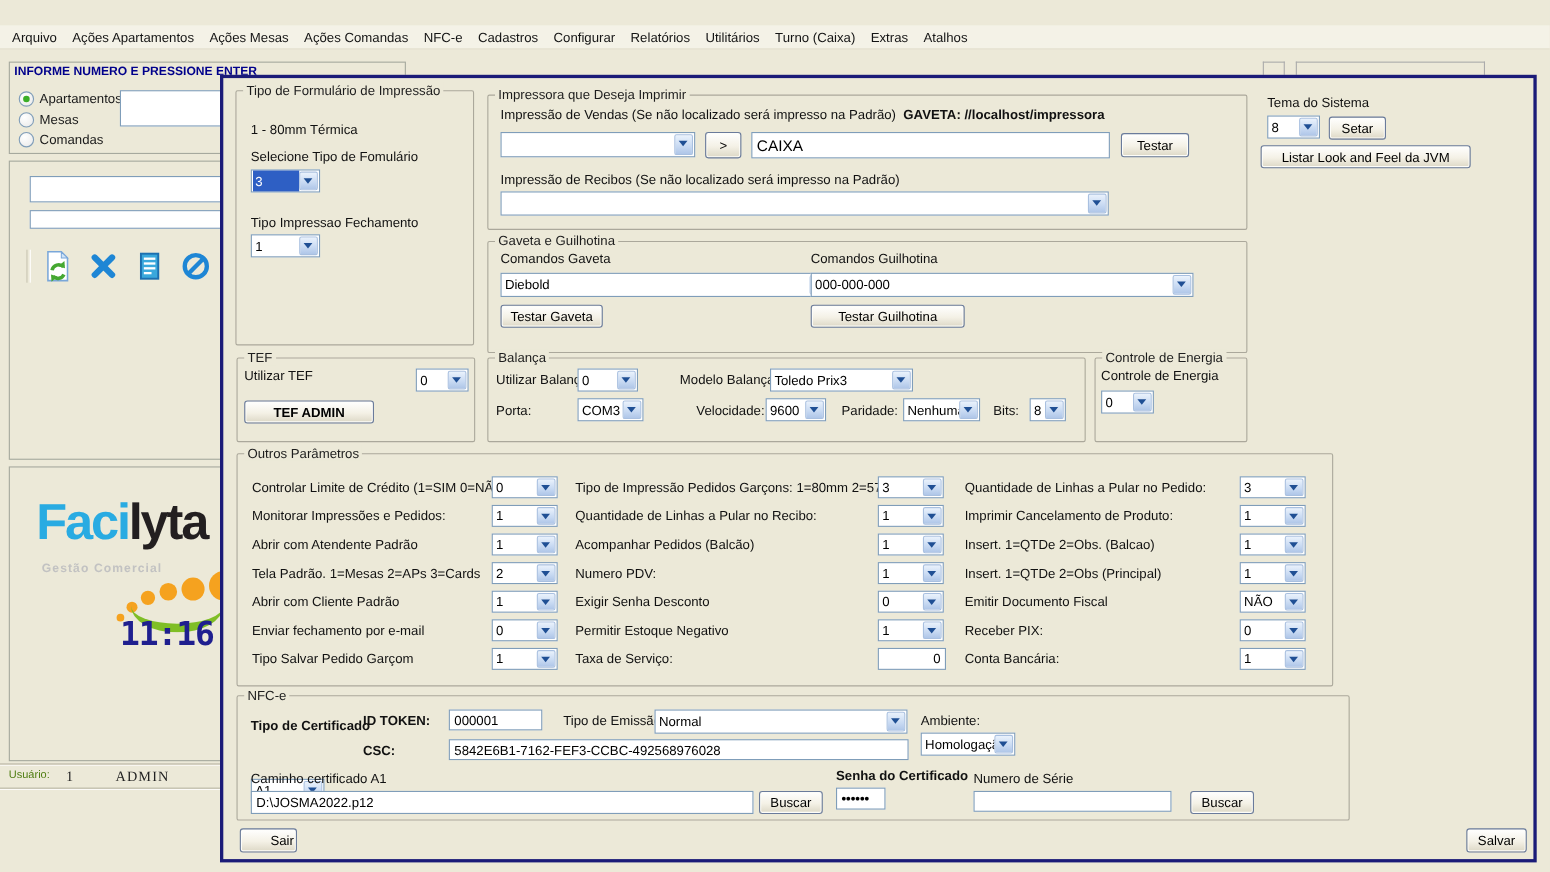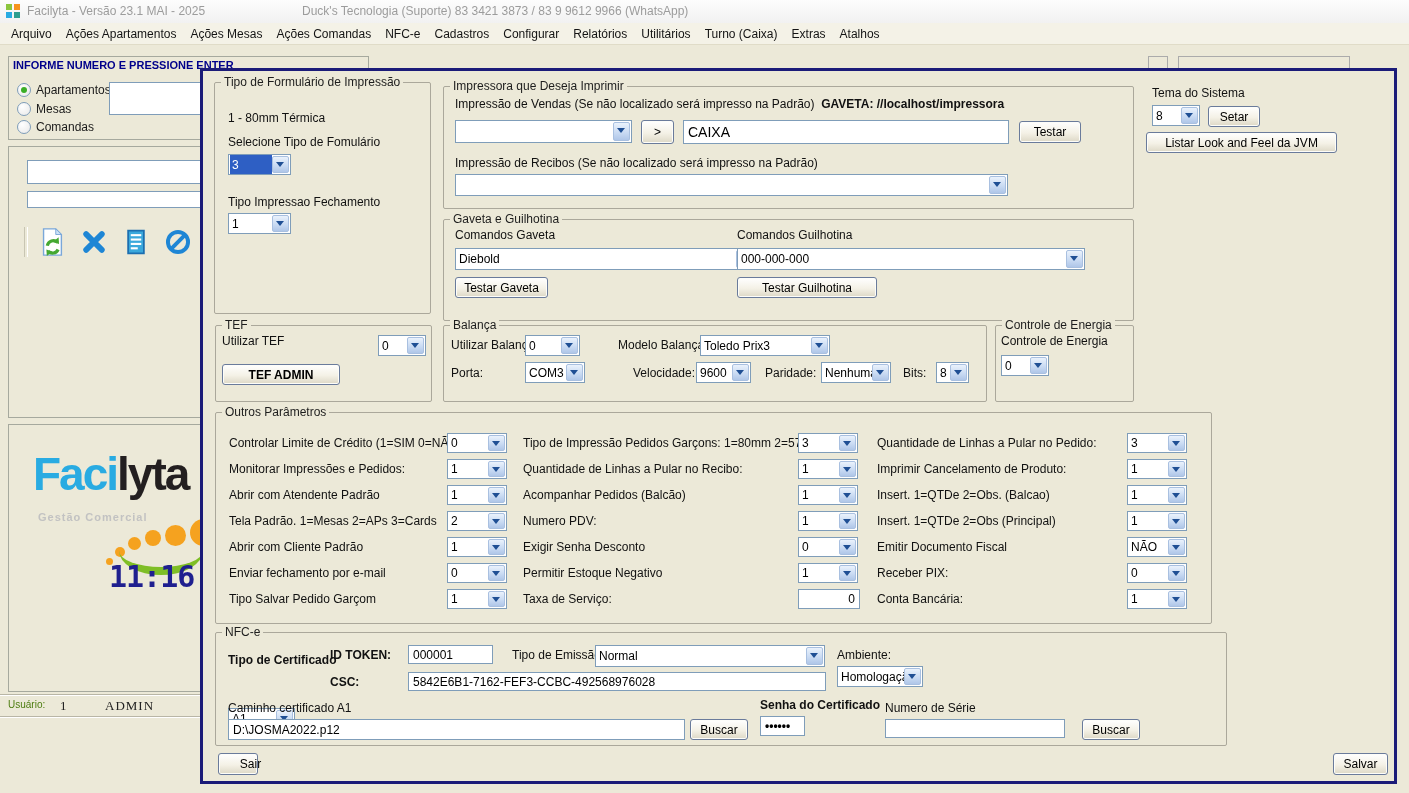--- a/index.html
+++ b/index.html
@@ -55,30 +55,20 @@
   .btn{position:absolute;display:flex;align-items:center;justify-content:center;font-size:12px;color:#000;background:linear-gradient(180deg,#FFFFFF,#F4F1E6 55%,#DDD8C6);border:1px solid #6A7B9B;border-radius:3px;box-shadow:inset 0 0 0 1px #FDFDF9;box-sizing:border-box;cursor:default;white-space:nowrap;}
   .btn.b{font-weight:bold;}
 
   .peek{position:absolute;background:#ECE9D8;border:1px solid #ABABAB;border-bottom:none;}
 </style>
 </head>
 <body>
 
 <div id="screen">
 
-  <div class="titlebar">
-    <svg class="app-icon" viewBox="0 0 16 16">
-      <rect x="1" y="1" width="6" height="6" fill="#8CC63F"></rect>
-      <rect x="9" y="1" width="6" height="6" fill="#F7941D"></rect>
-      <rect x="1" y="9" width="6" height="6" fill="#29ABE2"></rect>
-      <rect x="9" y="9" width="6" height="6" fill="#2E9E8F"></rect>
-    </svg>
-    <span class="title-text">Facilyta - Versão 23.1 MAI - 2025</span>
-    <span class="support-text">Duck's Tecnologia (Suporte)  83 3421 3873 / 83 9 9612 9966 (WhatsApp)</span>
-  </div>
 
   <div class="menubar">
     <span class="menu-item">Arquivo</span>
     <span class="menu-item">Ações Apartamentos</span>
     <span class="menu-item">Ações Mesas</span>
     <span class="menu-item">Ações Comandas</span>
     <span class="menu-item">NFC-e</span>
     <span class="menu-item">Cadastros</span>
     <span class="menu-item">Configurar</span>
     <span class="menu-item">Relatórios</span>
@@ -419,17 +409,17 @@
     </div>
 
     <span class="lbl" style="left:949px;top:15px;">Tema do Sistema</span>
     <div class="combo" style="left:949px;top:34px;width:48px;height:21px;">
       <span class="cval">8</span>
       <span class="cbtn"></span>
     </div>
     <div class="btn" style="left:1005px;top:35px;width:52px;height:21px;">Setar</div>
     <div class="btn" style="left:943px;top:61px;width:191px;height:21px;">Listar Look and Feel da JVM</div>
 
-    <div class="btn" style="left:15px;top:682px;width:40px;height:22px;padding-left:25px;">Sair</div>
+    <div class="btn" style="left:15px;top:682px;width:52px;height:22px;padding-left:25px;">Sair</div>
     <div class="btn" style="left:1130px;top:682px;width:55px;height:22px;">Salvar</div>
   </div>
 
 </div>
 
 </body></html>

